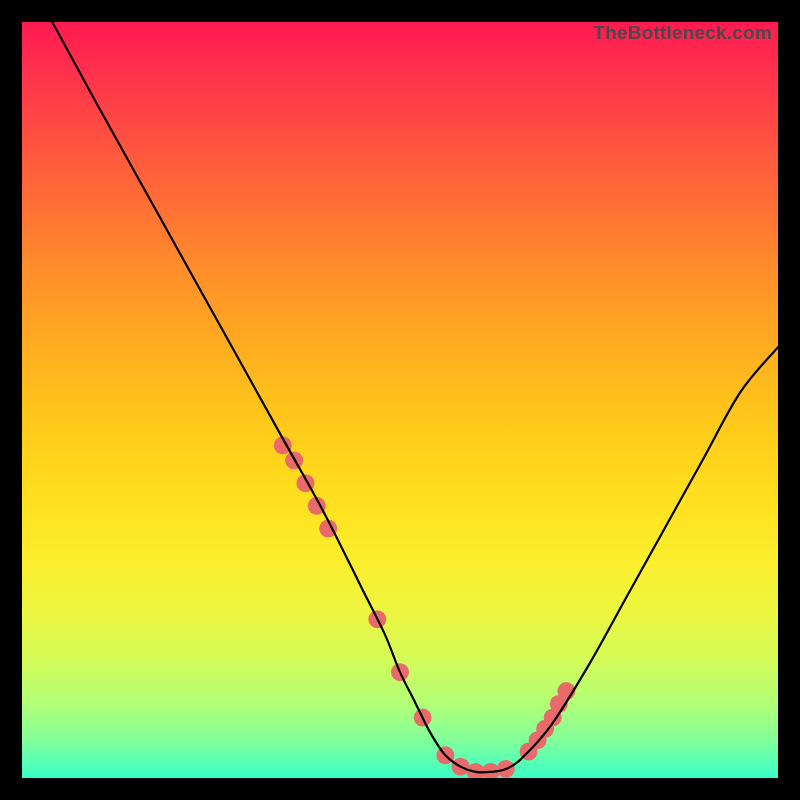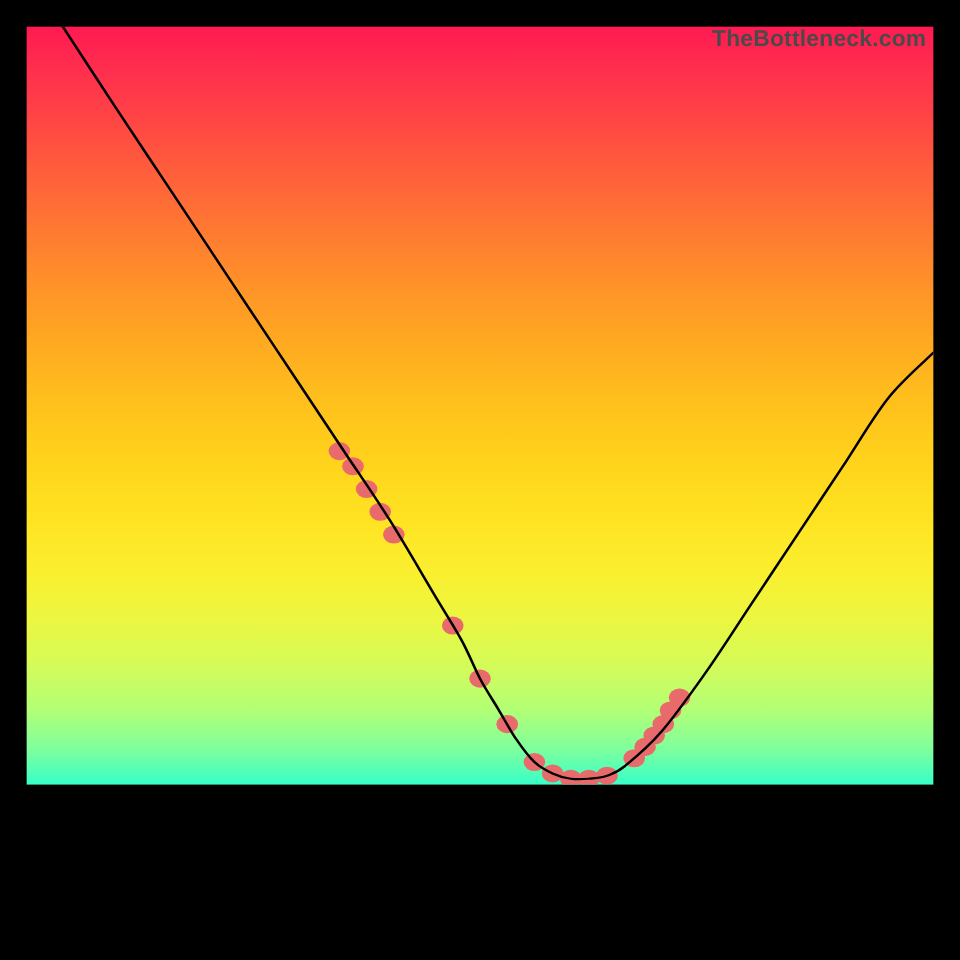--- a/index.html
+++ b/index.html
@@ -8,21 +8,21 @@
     position: relative;
     width: 800px;
     height: 800px;
     background: #000;
   }
   .plot-area {
     position: absolute;
     left: 22px;
     top: 22px;
     width: 756px;
-    height: 632px;
+    height: 756px;
     overflow: hidden;
   }
   .gradient-bg {
     position: absolute;
     inset: 0;
     background: linear-gradient(to bottom,
       #ff1a51 0%,
       #ff2f4e 6%,
       #ff4445 12%,
       #ff5a3d 18%,

